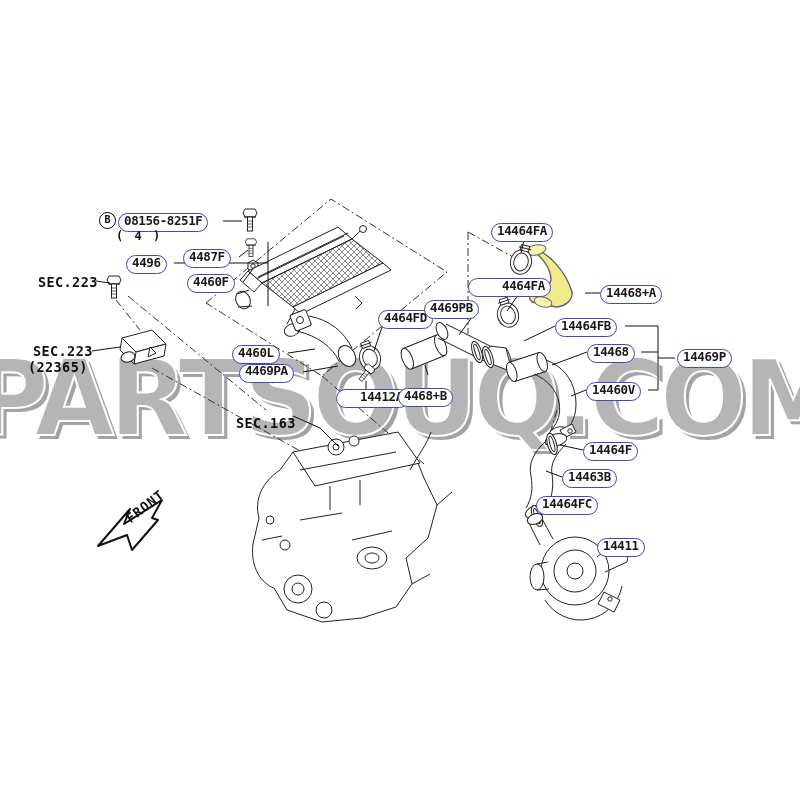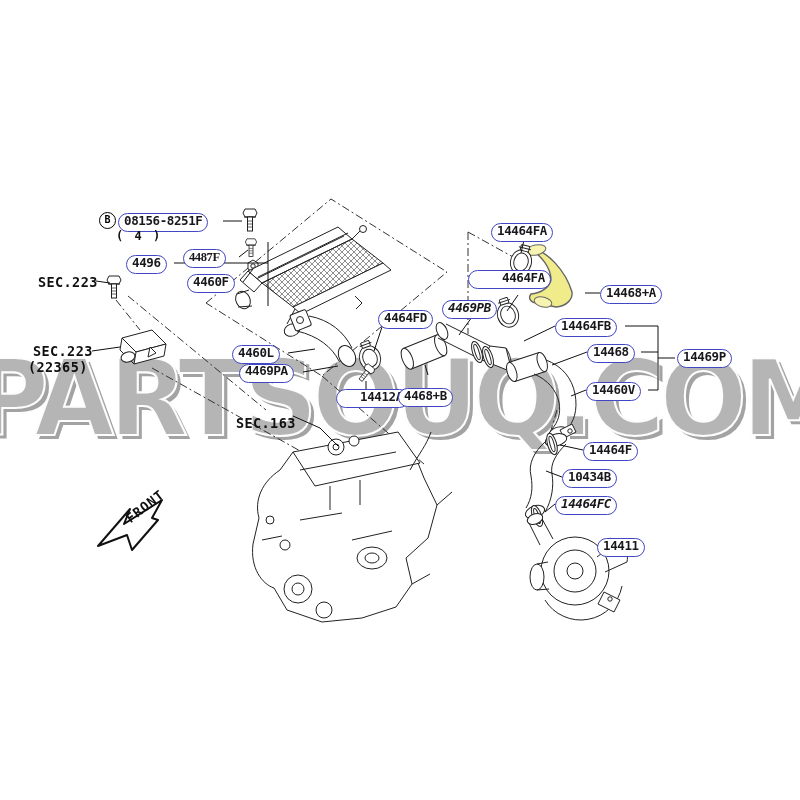--- a/index.html
+++ b/index.html
@@ -232,35 +232,35 @@
   <div class="badge" style="left:99px;top:212px;">B</div>
   <div class="bubble" style="left:118px;top:213px;">08156-8251F</div>
   <div class="txt small" style="left:116px;top:229px;">( 4 )</div>
 
   <div class="txt" style="left:38px;top:274px;">SEC.223</div>
   <div class="txt" style="left:33px;top:343px;">SEC.223</div>
   <div class="txt" style="left:28px;top:359px;">(22365)</div>
   <div class="txt" style="left:236px;top:407px;margin-top:8px;">SEC.163</div>
 
   <div class="bubble" style="left:126px;top:255px;">4496</div>
-  <div class="bubble" style="left:183px;top:249px;font-family:Liberation Serif, serif;">4487F</div>
+  <div class="bubble" style="left:183px;top:249px;">4487F</div>
   <div class="bubble" style="left:187px;top:274px;">4460F</div>
   <div class="bubble" style="left:232px;top:345px;">4460L</div>
   <div class="bubble" style="left:239px;top:364px;font-family:Liberation Mono, monospace;">4469PA</div>
   <div class="bubble" style="left:342px;top:310px;margin-left:36px;">4464FD</div>
   <div class="bubble" style="left:336px;top:389px;padding-left:23px;">14412A</div>
   <div class="bubble" style="left:398px;top:388px;">4468+B</div>
-  <div class="bubble" style="left:442px;top:300px;font-style:italic;">4469PB</div>
+  <div class="bubble" style="left:424px;top:300px;">4469PB</div>
   <div class="bubble" style="left:491px;top:223px;">14464FA</div>
-  <div class="bubble" style="left:468px;top:270px;padding-left:33px;">4464FA</div>
+  <div class="bubble" style="left:468px;top:278px;padding-left:33px;">4464FA</div>
   <div class="bubble" style="left:600px;top:285px;">14468+A</div>
   <div class="bubble" style="left:555px;top:318px;">14464FB</div>
   <div class="bubble" style="left:587px;top:344px;">14468</div>
   <div class="bubble" style="left:586px;top:382px;">14460V</div>
   <div class="bubble" style="left:677px;top:349px;">14469P</div>
   <div class="bubble" style="left:583px;top:442px;">14464F</div>
-  <div class="bubble" style="left:562px;top:469px;">10434B</div>
-  <div class="bubble" style="left:555px;top:496px;font-style:italic;">14464FC</div>
+  <div class="bubble" style="left:562px;top:469px;">14463B</div>
+  <div class="bubble" style="left:536px;top:496px;">14464FC</div>
   <div class="bubble" style="left:597px;top:530px;margin-top:8px;">14411</div>
 
   <div class="front">FRONT</div>
 
 </div>
 
 </body></html>

